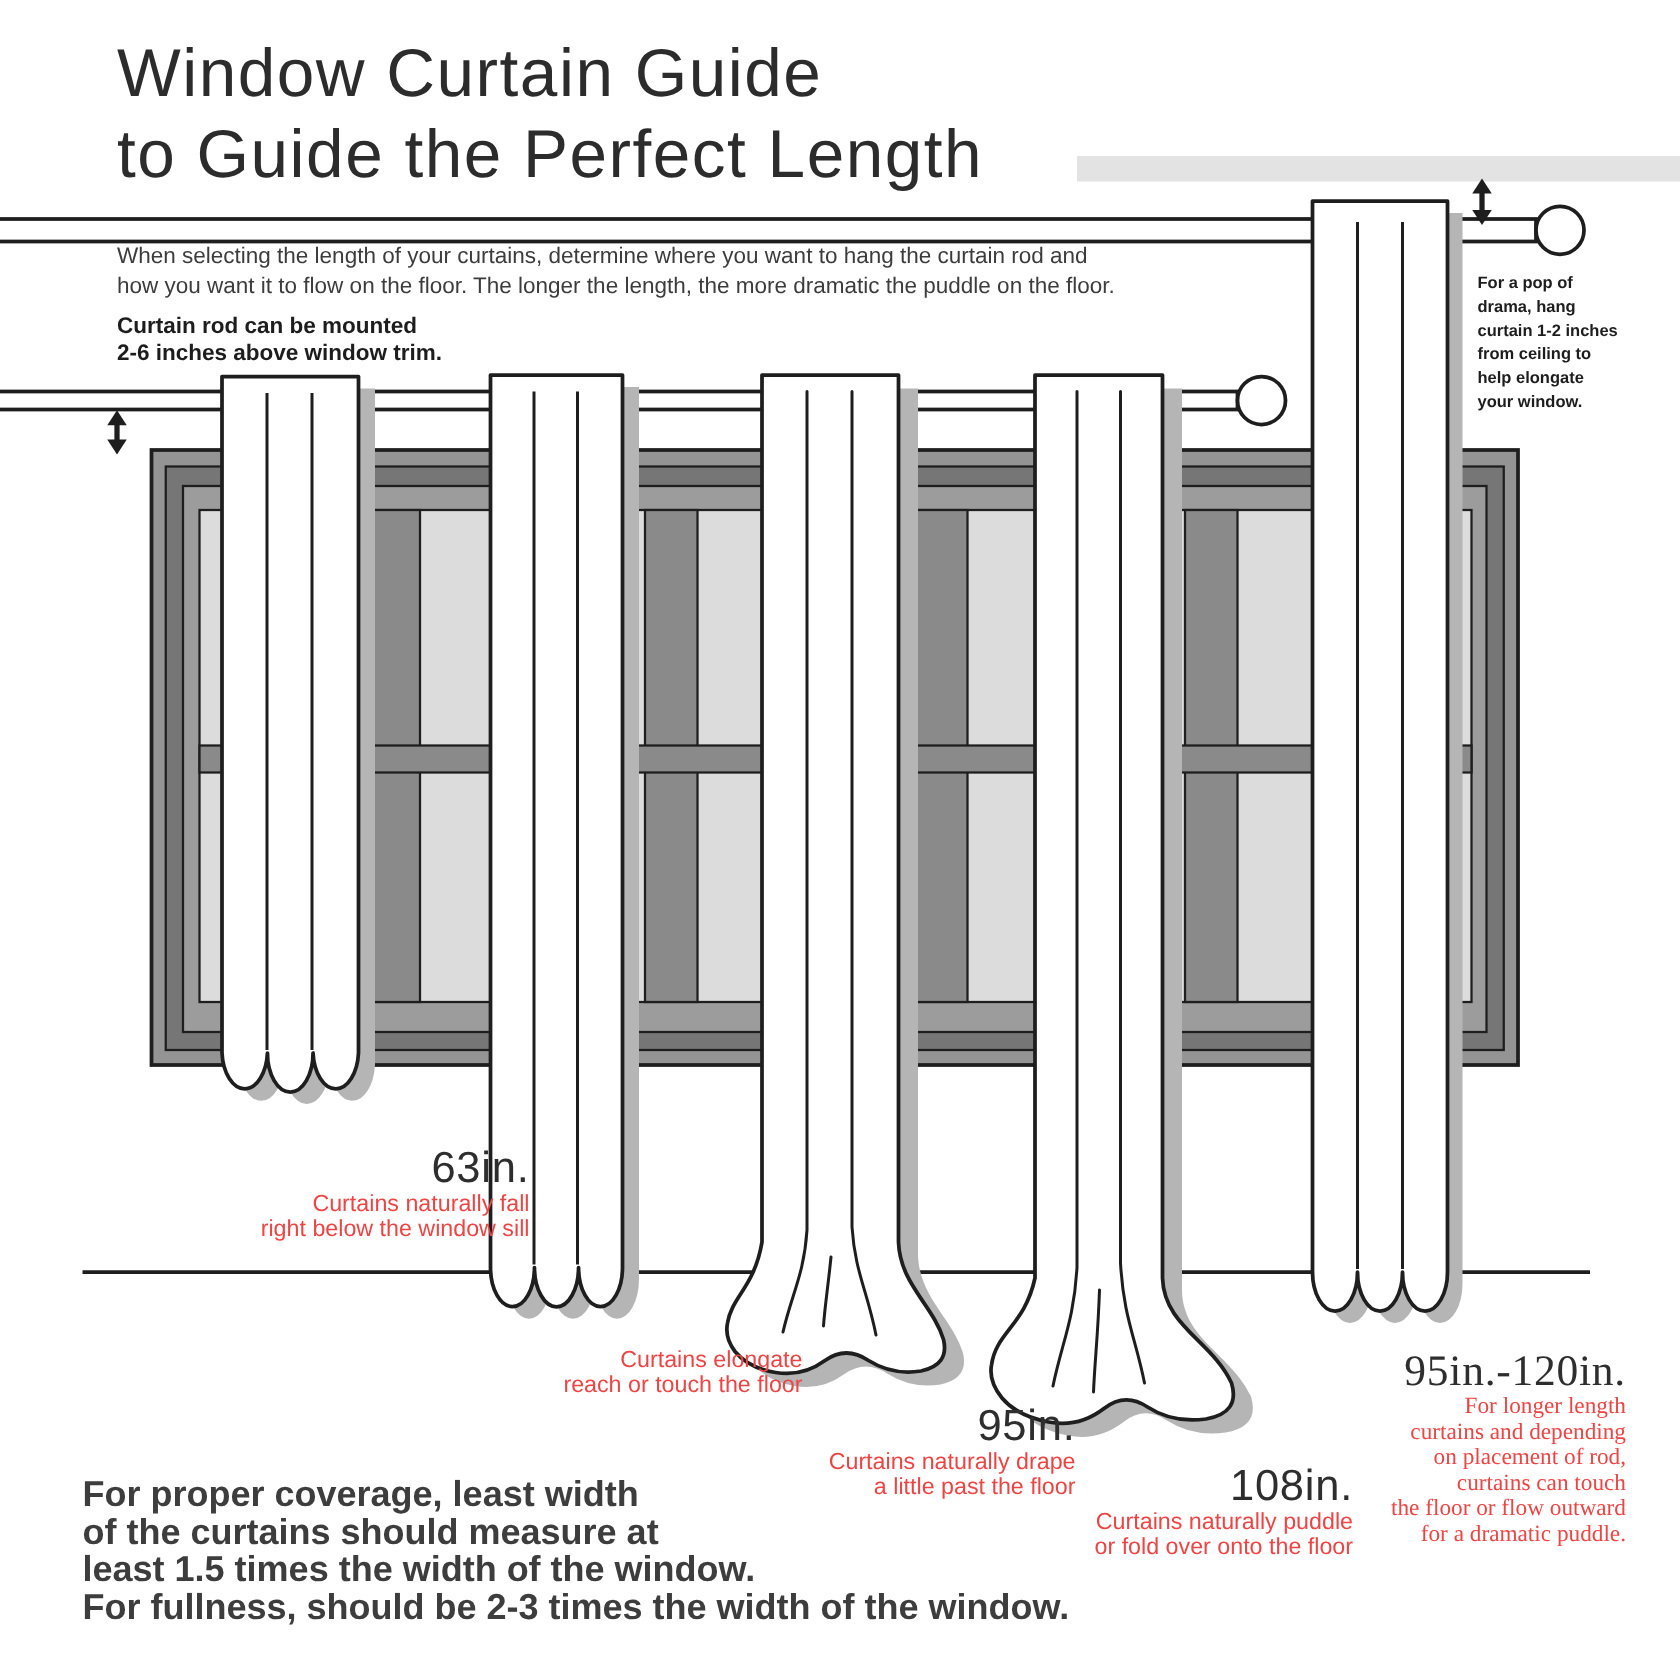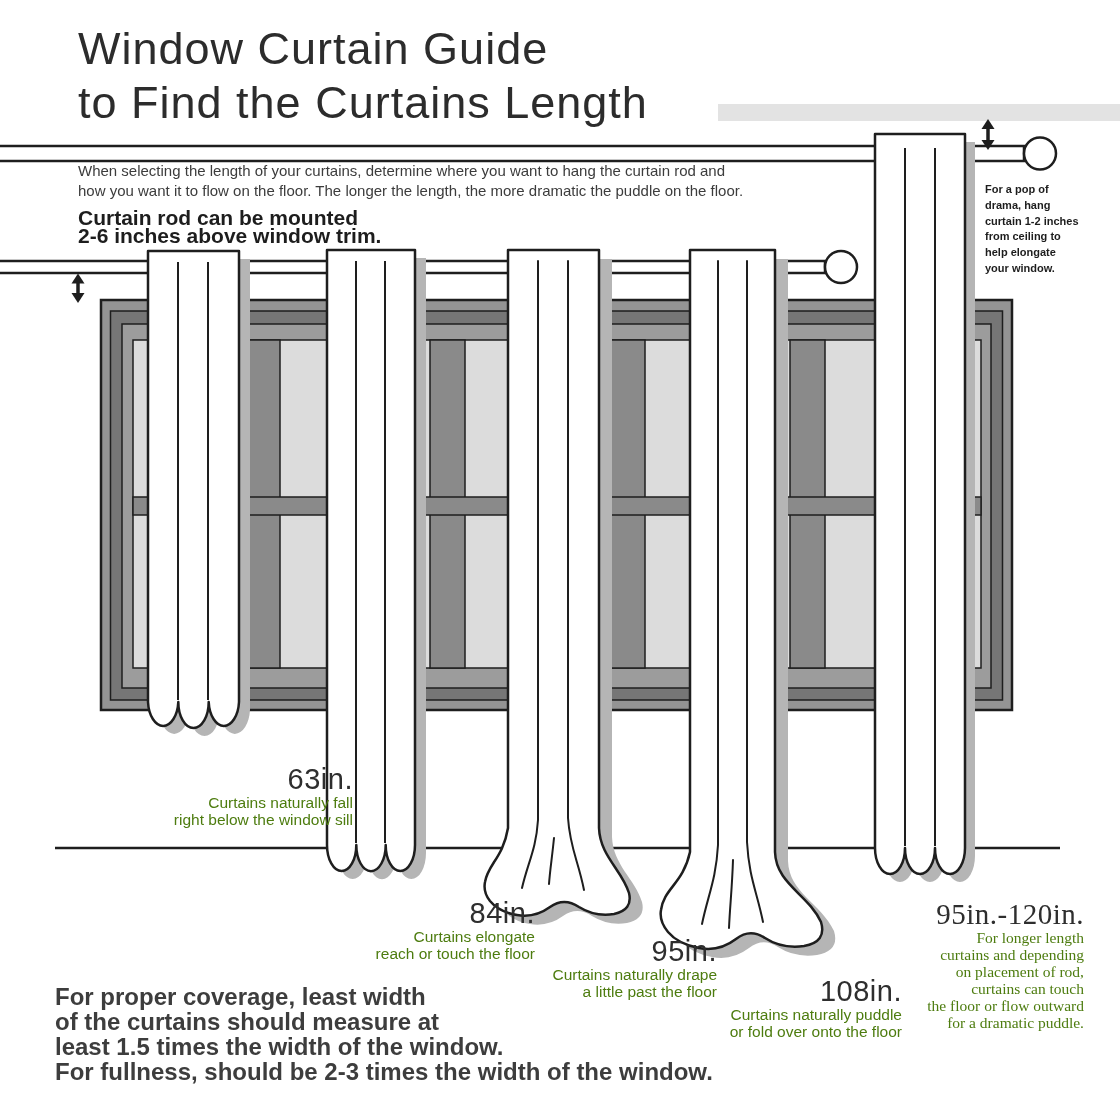--- a/index.html
+++ b/index.html
@@ -10,25 +10,25 @@
   html,body{margin:0;padding:0;background:#fff;}
   .canvas{
     position:relative;width:1120px;height:1120px;background:#fff;overflow:hidden;
     font-family:"Liberation Sans", sans-serif;color:var(--text-dark);
   }
   svg{position:absolute;left:0;top:0;}
   .txt{position:absolute;white-space:nowrap;}
   .title{left:78px;top:22px;font-size:45px;line-height:54px;font-weight:400;
          letter-spacing:1px;color:#2c2c2c;}
   .intro{left:78px;top:161px;font-size:15px;line-height:19.5px;color:var(--text-body);}
-  .rodnote{left:78px;top:209px;font-size:21px;line-height:17.5px;font-weight:700;color:#1d1d1d;}
+  .rodnote{left:78px;top:209px;font-size:15px;line-height:17.5px;font-weight:700;color:#1d1d1d;}
   .tip{left:985px;top:182px;font-size:11px;line-height:15.8px;font-weight:700;color:#1d1d1d;}
   .clabel{position:absolute;width:320px;text-align:right;}
   .clen{font-size:29px;letter-spacing:0.5px;color:#2e2e2e;line-height:30px;}
-  .cdesc{font-size:15.5px;line-height:17px;color:#4d7c0f;}
+  .cdesc{font-size:15.5px;line-height:17px;color:#ef4444;}
   .footer{left:55px;top:984px;font-size:24px;line-height:25px;font-weight:700;color:var(--footer);}
   .stroke{stroke:var(--line);}
   .nofill{fill:none;}
   .white{fill:#ffffff;}
   .shadowfill{fill:var(--shadow);}
 </style>
 </head>
 <body>
 
 <div class="canvas">
@@ -98,21 +98,21 @@
 
     <g>
       <path class="shadowfill" transform="translate(10,8)" d="M 875,134 H 965 V 848 A 15 26 0 0 1 935 848 A 15 26 0 0 1 905 848 A 15 26 0 0 1 875 848 Z"></path>
       <path class="white stroke" stroke-width="2.5" stroke-linejoin="round" d="M 875,134 H 965 V 848 A 15 26 0 0 1 935 848 A 15 26 0 0 1 905 848 A 15 26 0 0 1 875 848 Z"></path>
       <path class="nofill stroke" stroke-width="2" d="M 905,148 V 846 M 935,148 V 846"></path>
     </g>
   </svg>
 
   <div class="txt title">
     <div>Window Curtain Guide</div>
-    <div>to Find the Curtains Length</div>
+    <div>to Guide the Perfect Length</div>
   </div>
 
   <div class="txt intro">
     <div>When selecting the length of your curtains, determine where you want to hang the curtain rod and</div>
     <div>how you want it to flow on the floor. The longer the length, the more dramatic the puddle on the floor.</div>
   </div>
 
   <div class="txt rodnote">
     <div>Curtain rod can be mounted</div>
     <div>2-6 inches above window trim.</div>
@@ -127,21 +127,20 @@
     <div>your window.</div>
   </div>
 
   <div class="clabel" style="left:33px;top:764px;">
     <div class="clen">63in.</div>
     <div class="cdesc">Curtains naturally fall</div>
     <div class="cdesc">right below the window sill</div>
   </div>
 
   <div class="clabel" style="left:215px;top:898px;">
-    <div class="clen">84in.</div>
     <div class="cdesc">Curtains elongate</div>
     <div class="cdesc">reach or touch the floor</div>
   </div>
 
   <div class="clabel" style="left:397px;top:936px;">
     <div class="clen">95in.</div>
     <div class="cdesc">Curtains naturally drape</div>
     <div class="cdesc">a little past the floor</div>
   </div>
 

